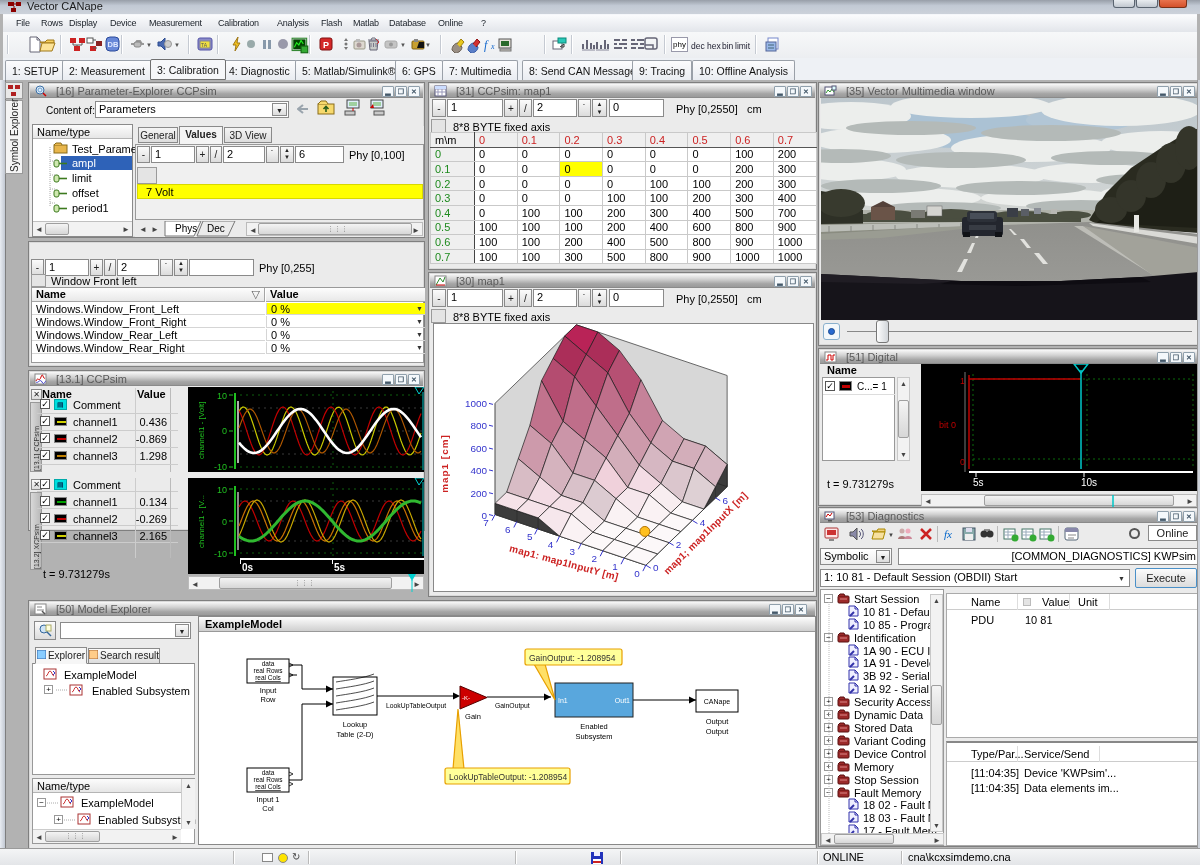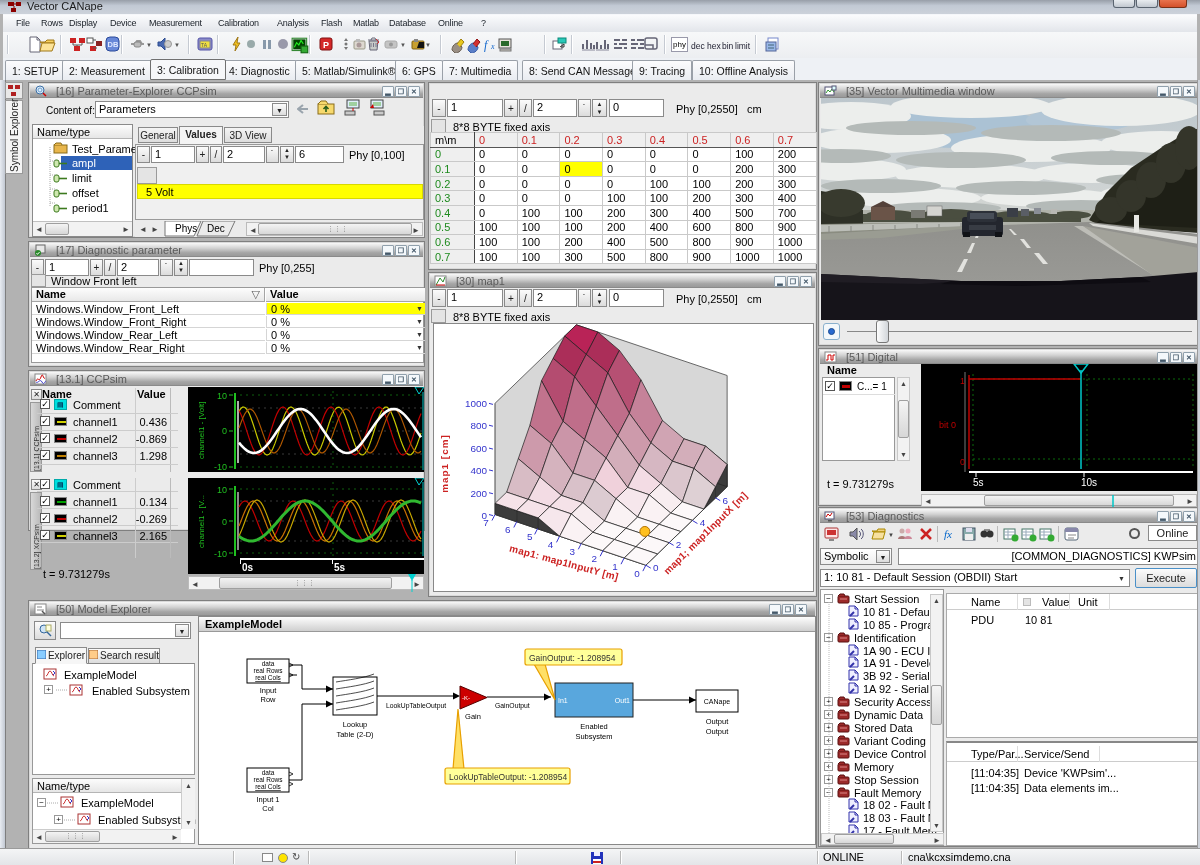--- a/index.html
+++ b/index.html
@@ -341,21 +341,21 @@
       <span class="btn" style="left:1px;top:1px;width:13px;height:17px;line-height:16px">-</span>
       <span class="fld" style="left:15px;top:1px;width:44px;height:17px">1</span>
       <span class="btn" style="left:60px;top:1px;width:13px;height:17px;line-height:16px">+</span>
       <span class="btn" style="left:74px;top:1px;width:12px;height:17px;line-height:16px">/</span>
       <span class="fld" style="left:87px;top:1px;width:42px;height:17px">2</span>
       <span class="btn" style="left:130px;top:1px;width:13px;height:17px;line-height:16px">˙</span>
       <span class="btn" style="left:144px;top:1px;width:14px;height:17px;line-height:7px;font-size:6px">▲<br>▼</span>
       <span class="fld" style="left:159px;top:1px;width:49px;height:17px">6</span>
       <span class="abs" style="left:213px;top:4px">Phy [0,100]</span>
       <span class="gray" style="left:1px;top:22px;width:20px;height:17px"></span>
-      <div class="abs" style="left:1px;top:39px;width:286px;height:15px;background:#ffff00;padding:1px 8px;border:1px solid #d8d800">5 Volt</div>
+      <div class="abs" style="left:1px;top:39px;width:286px;height:15px;background:#ffff00;padding:1px 8px;border:1px solid #d8d800">7 Volt</div>
     </div>
     <div class="abs" style="left:0px;top:95px;width:289px;height:16px">
       <span class="arr" style="left:4px;top:4px">◄</span>
         <span class="arr" style="left:16px;top:4px">►</span>
       <svg class="abs" style="left:28px;top:0" width="88" height="16" viewBox="0 0 88 16">
           <path d="M2 0h36l-7 15H2z" fill="#fff" stroke="#777"></path>
           <text x="12" y="11" font-size="10" font-family="Liberation Sans">Phys</text>
           <path d="M40 0h32l-7 15H34z" fill="#ebebeb" stroke="#777"></path>
           <text x="44" y="11" font-size="10" font-family="Liberation Sans">Dec</text>
         </svg>
@@ -363,33 +363,20 @@
         <span class="arr" style="left:2px;top:3px">◄</span>
           <span class="arr" style="right:2px;top:3px">►</span>
         <div class="sbthumb" style="left:11px;top:0px;width:154px;height:12px"></div>
         <span class="abs" style="left:80px;top:2px;font-size:7px;color:#777">⋮⋮⋮</span>
       </div>
     </div>
   </div>
 </div>
 
 <div class="panel" id="p17" style="left:28px;top:241px;width:397px;height:126px">
-  <div class="ptitle">
-      <span class="txt">[17] Diagnostic parameter</span>
-    <svg class="picon" viewBox="0 0 13 12">
-        <rect x="2" y="1" width="9" height="8" fill="#e8e8e8" stroke="#666"></rect>
-        <circle cx="4" cy="9" r="3" fill="#2a8a2a"></circle>
-        <path d="M2.5 9l1 1.4L5.6 8" stroke="#fff" stroke-width="0.9" fill="none"></path>
-      </svg>
-    <span class="wbtns">
-        <span class="wbtn">▂</span>
-        <span class="wbtn">❐</span>
-        <span class="wbtn">✕</span>
-      </span>
-    </div>
   <span class="btn" style="left:2px;top:17px;width:13px;height:17px;line-height:16px">-</span>
   <span class="fld" style="left:16px;top:17px;width:44px;height:17px">1</span>
   <span class="btn" style="left:61px;top:17px;width:13px;height:17px;line-height:16px">+</span>
   <span class="btn" style="left:75px;top:17px;width:12px;height:17px;line-height:16px">/</span>
   <span class="fld" style="left:88px;top:17px;width:42px;height:17px">2</span>
   <span class="btn" style="left:131px;top:17px;width:13px;height:17px;line-height:16px">˙</span>
   <span class="btn" style="left:145px;top:17px;width:14px;height:17px;line-height:7px;font-size:6px">▲<br>▼</span>
   <span class="fld" style="left:160px;top:17px;width:65px;height:17px"></span>
   <span class="abs" style="left:230px;top:20px">Phy [0,255]</span>
   <span class="gray" style="left:2px;top:32px;width:15px;height:13px"></span>
@@ -693,20 +680,33 @@
 <rect x="325" y="17" width="97" height="16" rx="2" fill="#ffff99" stroke="#e8a000" stroke-width="1.2"></rect>
 <text x="329" y="29" font-size="8.5" fill="#333">GainOutput: -1.208954</text>
 <path d="M253 137l11 0l-6 -60z" fill="#ffe066" stroke="#e8a000" stroke-width="1.2"></path>
 <rect x="245" y="136" width="125" height="16" rx="2" fill="#ffff99" stroke="#e8a000" stroke-width="1.2"></rect>
 <text x="249" y="148" font-size="8.5" fill="#333">LookUpTableOutput: -1.208954</text>
 </svg>
   <div class="sb" style="left:788px;top:15px;width:0px;height:0px;border:none"></div>
 </div>
 
 <div class="panel" id="p31" style="left:428px;top:82px;width:389px;height:188px">
+  <div class="ptitle">
+      <span class="txt">[31] CCPsim: map1</span>
+    <svg class="picon" viewBox="0 0 13 12">
+        <rect x="1" y="1" width="11" height="10" fill="#fff" stroke="#557"></rect>
+        <path d="M1 4h11M1 7h11M4 1v10M8 1v10" stroke="#99b"></path>
+        <rect x="1" y="1" width="11" height="3" fill="#cdf"></rect>
+      </svg>
+    <span class="wbtns">
+        <span class="wbtn">▂</span>
+        <span class="wbtn">❐</span>
+        <span class="wbtn">✕</span>
+      </span>
+    </div>
   <span class="btn" style="left:3px;top:16px;width:14px;height:18px;line-height:17px">-</span>
   <span class="fld" style="left:18px;top:16px;width:56px;height:18px">1</span>
   <span class="btn" style="left:75px;top:16px;width:14px;height:18px;line-height:17px">+</span>
   <span class="btn" style="left:90px;top:16px;width:13px;height:18px;line-height:17px">/</span>
   <span class="fld" style="left:104px;top:16px;width:44px;height:18px">2</span>
   <span class="btn" style="left:149px;top:16px;width:13px;height:18px;line-height:17px">˙</span>
   <span class="btn" style="left:163px;top:16px;width:15px;height:18px;line-height:8px;font-size:6px">▲<br>▼</span>
   <span class="fld" style="left:180px;top:16px;width:55px;height:18px">0</span>
   <span class="abs" style="left:247px;top:20px">Phy [0,2550] &nbsp;&nbsp;cm</span>
   <span class="gray" style="left:2px;top:36px;width:15px;height:14px"></span>

